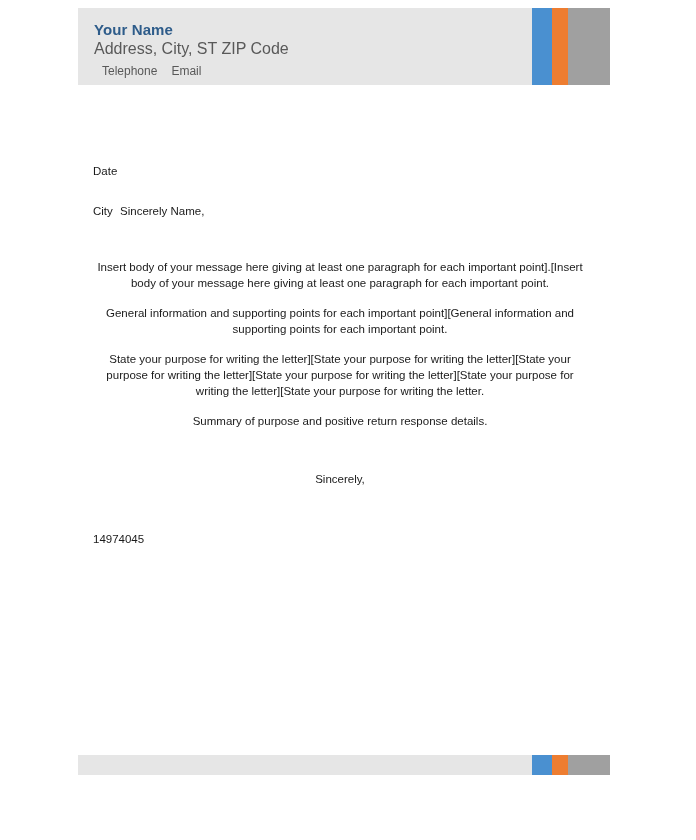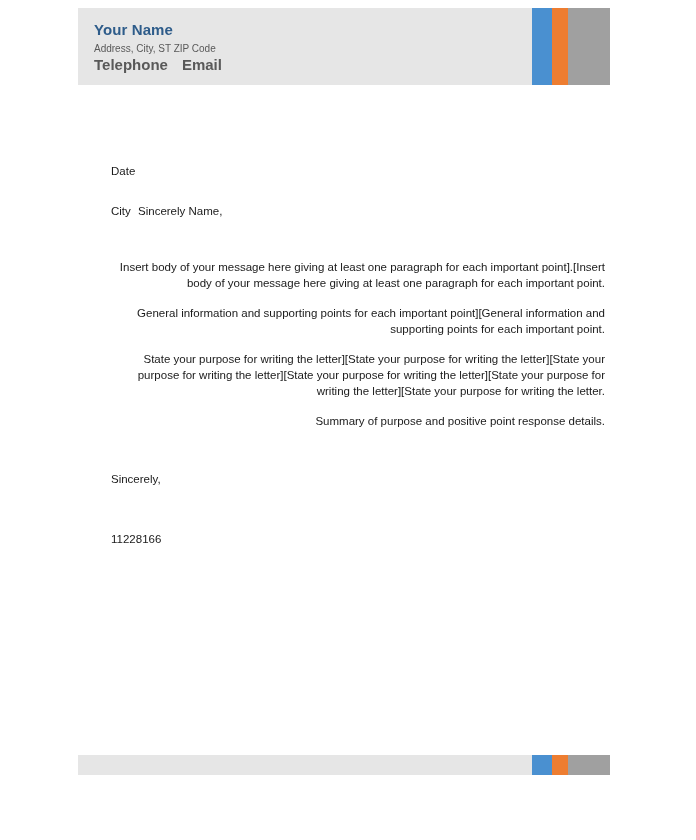--- a/index.html
+++ b/index.html
@@ -39,31 +39,30 @@
   }
   .sender-name {
     font-size: 15px;
     font-weight: bold;
     color: #2e5c8a;
     letter-spacing: 0.1px;
     line-height: 18px;
     margin: 0 0 3px 0;
   }
   .sender-address {
-    font-size: 10px;
+    font-size: 16px;
     color: #595959;
     line-height: 14px;
     margin: 0 0 2px 0;
   }
   .sender-contact {
-    font-size: 15px;
+    font-size: 12px;
     color: #595959;
     line-height: 14px;
-    margin: 0;
-    font-weight: bold;
+    margin: 8px;
   }
   .sender-contact .contact-gap {
     display: inline-block;
     width: 14px;
   }
 
   
   .accent-bars {
     position: absolute;
     top: 0;
@@ -78,43 +77,44 @@
     left: 454px;
     width: 78px;
   }
   .letterhead .accent-blue   { width: 20px; }
   .letterhead .accent-orange { width: 16px; }
   .letterhead .accent-gray   { width: 42px; }
 
   
   .letter-body {
     position: absolute;
-    left: 111px;
+    left: 93px;
     top: 163px;
     width: 494px;
     font-size: 11.5px;
     color: #1a1a1a;
     line-height: 16px;
   }
   .field-date {
     margin: 0 0 24px 0;
   }
   .salutation {
     margin: 0 0 40px 0;
   }
   .salutation .name-gap {
     display: inline-block;
     width: 4px;
   }
   .body-paragraph {
     margin: 0 0 14px 0;
-    text-align: right;
+    text-align: center;
   }
   .closing {
     margin: 42px 0 0 0;
+    text-align: center;
   }
   .signature-line {
     margin: 44px 0 0 0;
   }
 
   
   .letter-footer {
     position: absolute;
     left: 78px;
     top: 755px;
@@ -167,25 +167,25 @@
   <p class="salutation">
     <span>City</span><span class="name-gap"></span> <span>Sincerely Name,</span>
   </p>
 
   <p class="body-paragraph">Insert body of your message here giving at least one paragraph for each important point].[Insert body of your message here giving at least one paragraph for each important point.</p>
 
   <p class="body-paragraph">General information and supporting points for each important point][General information and supporting points for each important point.</p>
 
   <p class="body-paragraph">State your purpose for writing the letter][State your purpose for writing the letter][State your purpose for writing the letter][State your purpose for writing the letter][State your purpose for writing the letter][State your purpose for writing the letter.</p>
 
-  <p class="body-paragraph">Summary of purpose and positive point response details.</p>
+  <p class="body-paragraph">Summary of purpose and positive return response details.</p>
 
   <p class="closing">Sincerely,</p>
 
-  <p class="signature-line">11228166</p>
+  <p class="signature-line">14974045</p>
 
 </div>
 
 <div class="letter-footer">
 
   <div class="footer-band"></div>
 
   <div class="accent-bars">
     <div class="accent-blue"></div>
     <div class="accent-orange"></div>

